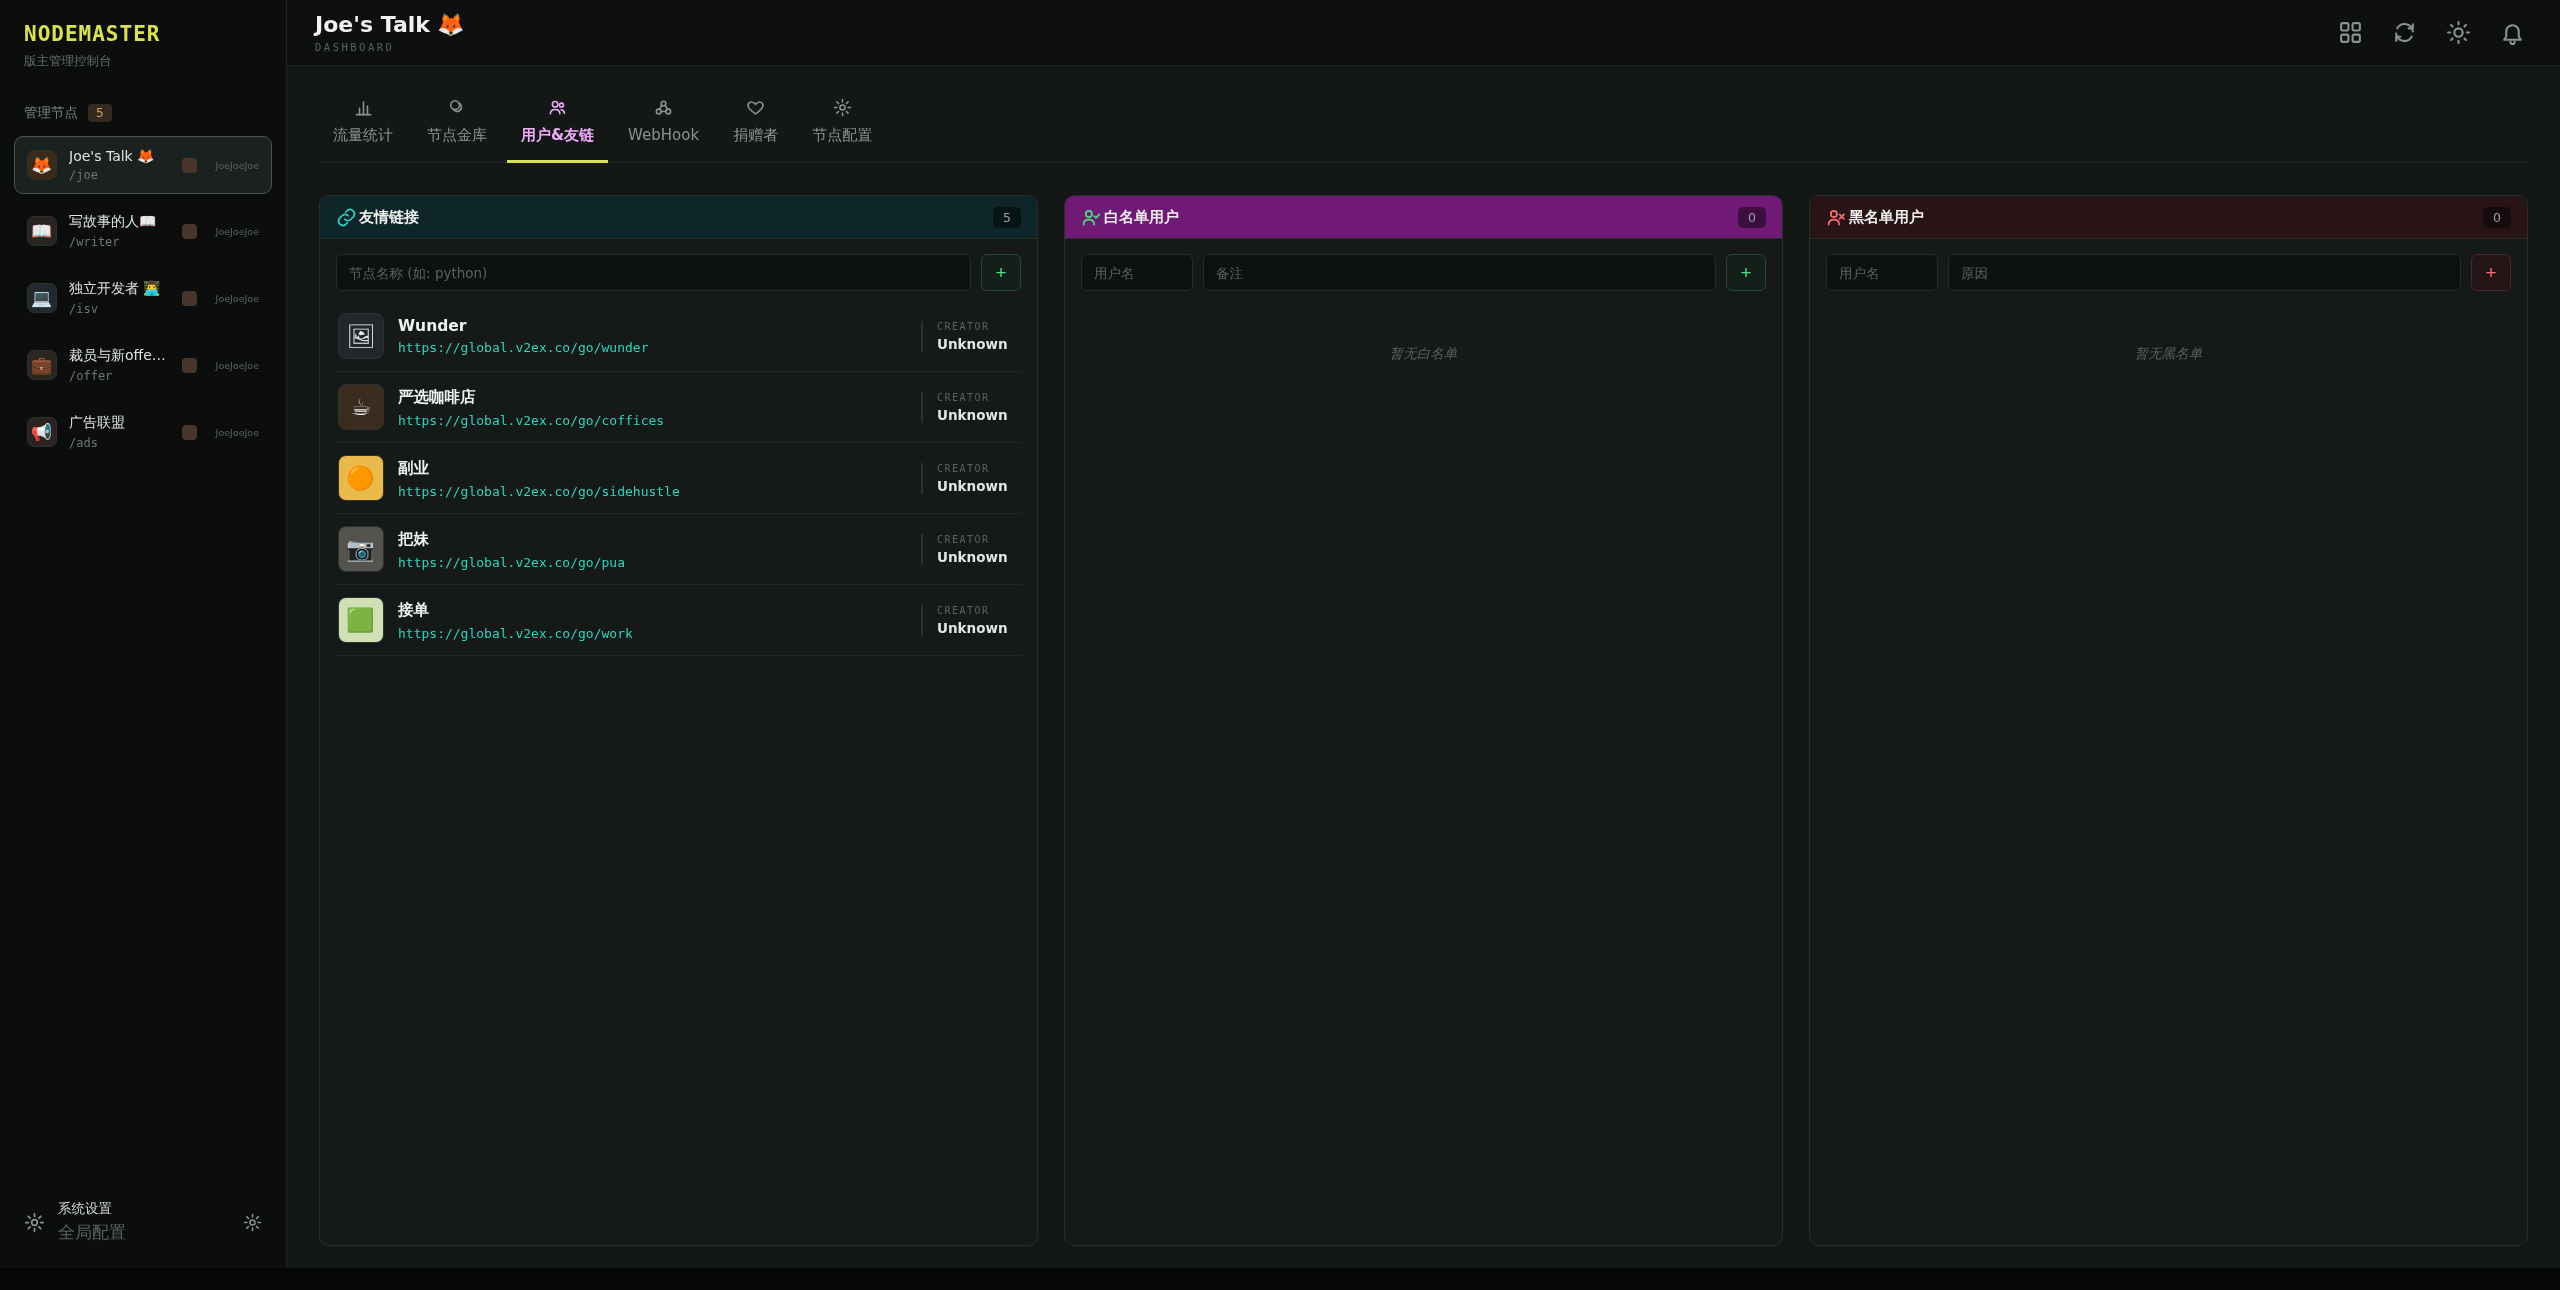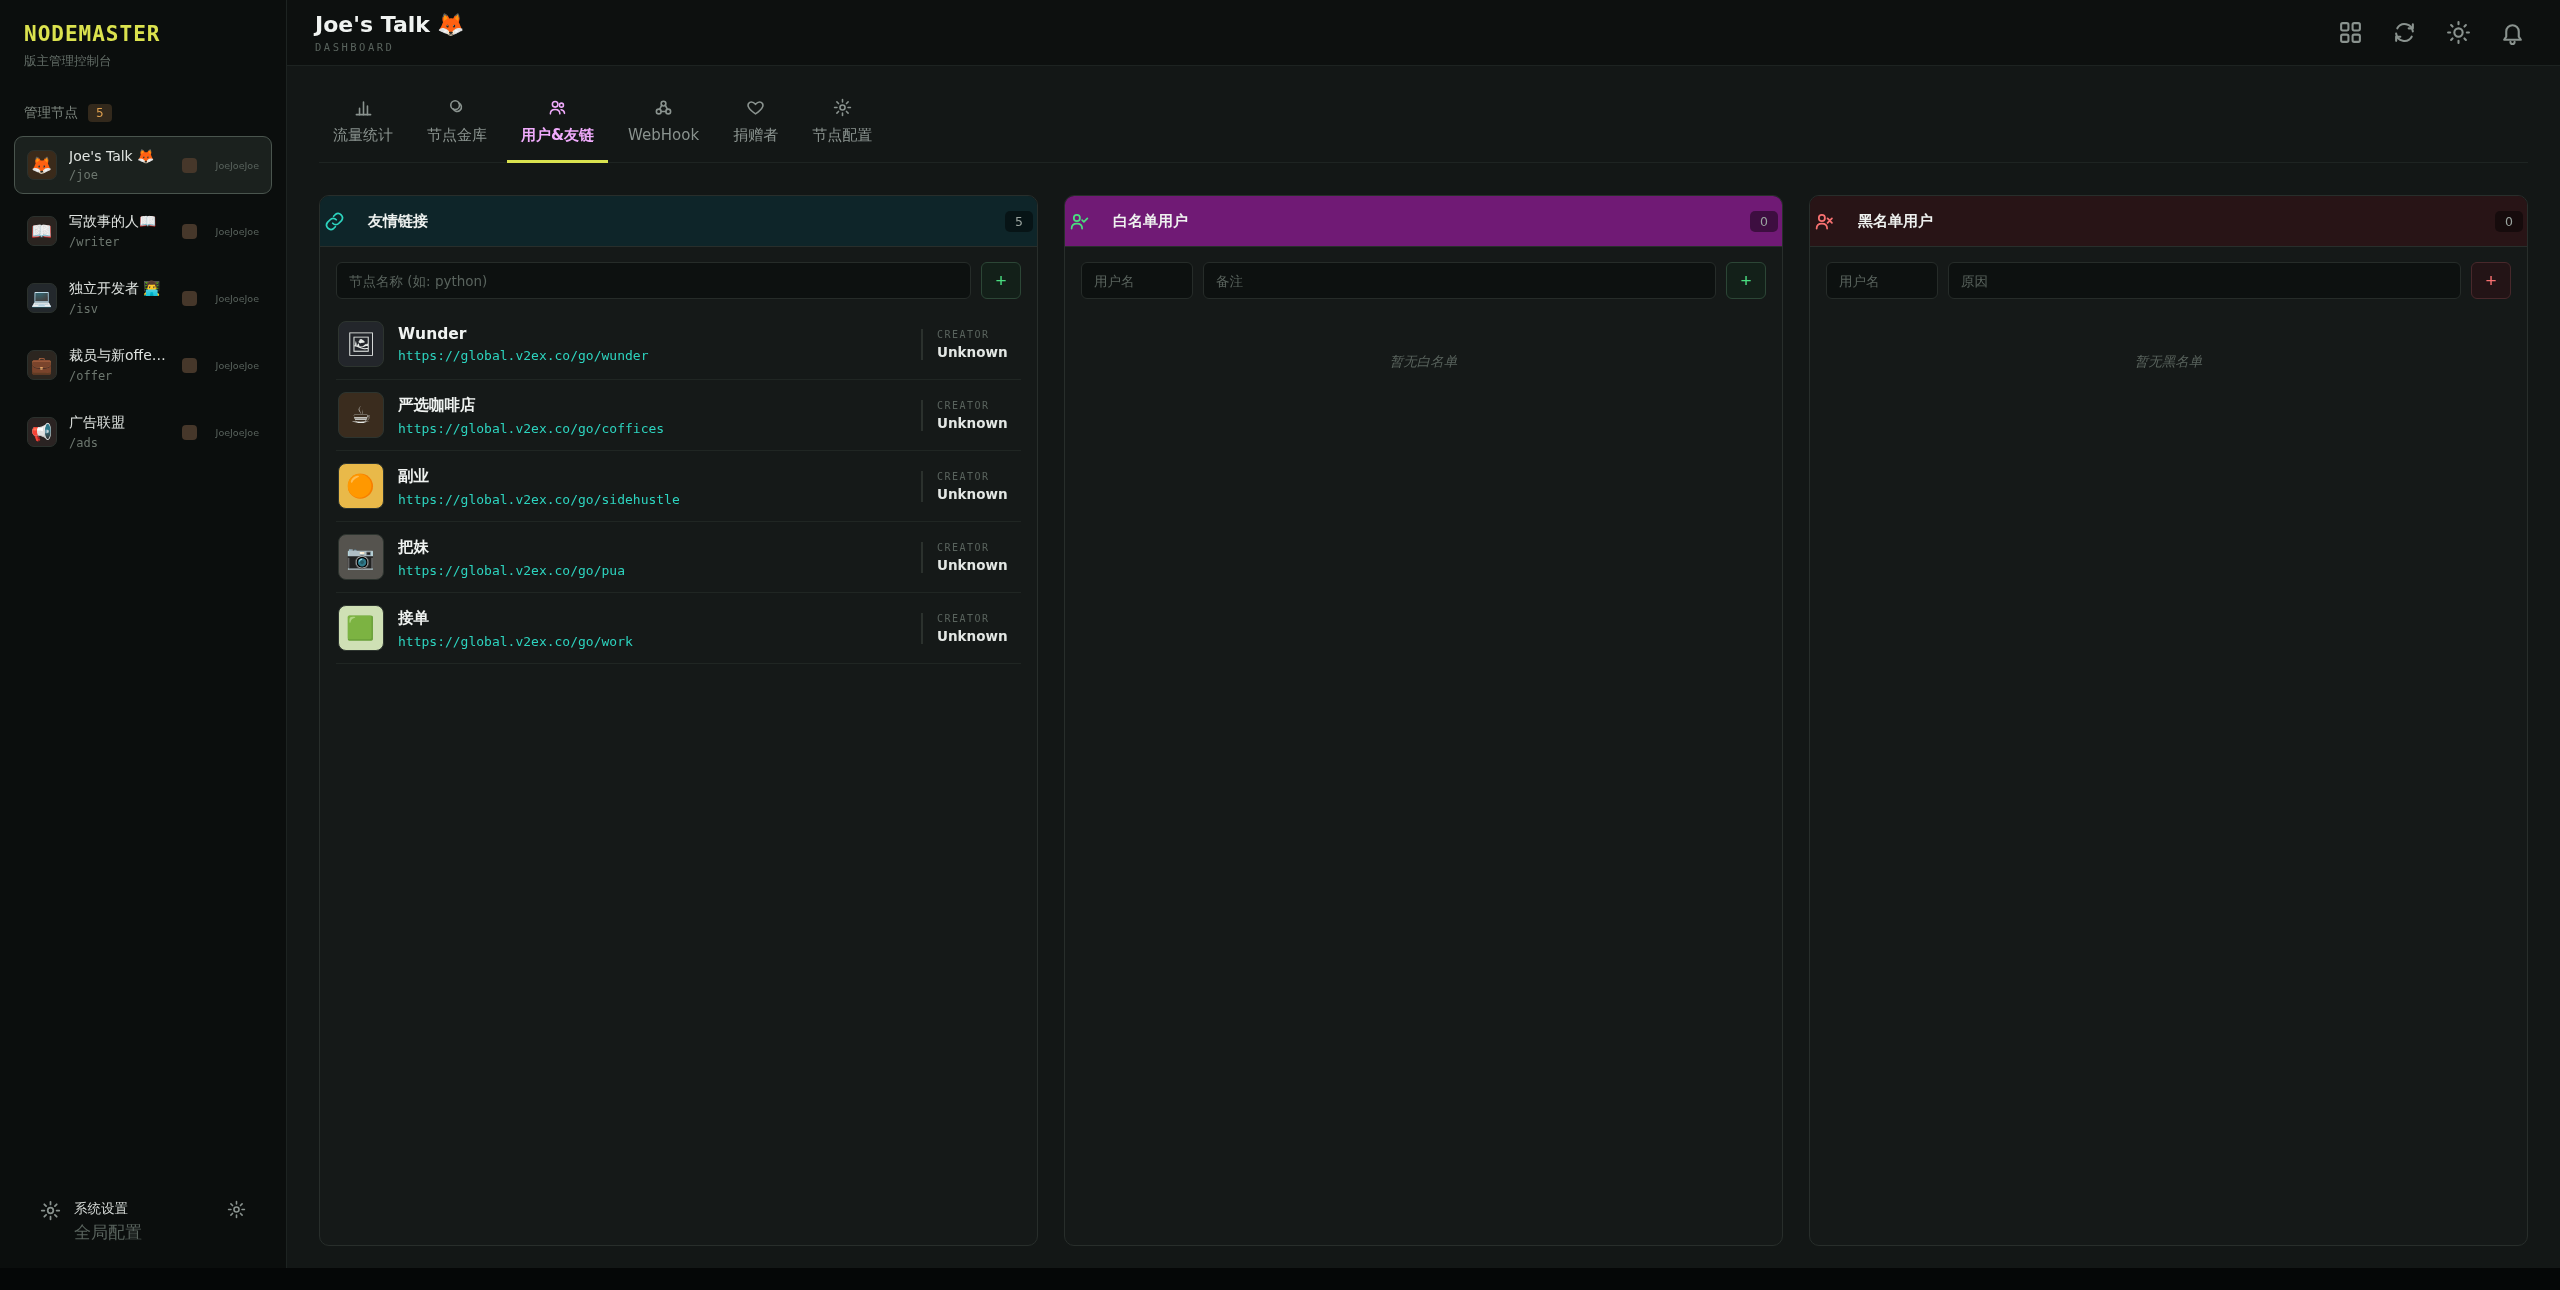--- a/index.html
+++ b/index.html
@@ -26,21 +26,21 @@
   .node-list { padding: 0 14px; }
   .node-item { display: flex; align-items: center; gap: 12px; padding: 11px 12px; border-radius: 9px; border: 1px solid transparent; margin-bottom: 7px; cursor: pointer; }
   .node-item.active { background: #1b211e; border-color: #4a554e; }
   .node-avatar { width: 30px; height: 30px; border-radius: 7px; display: flex; align-items: center; justify-content: center; font-size: 17px; flex: none; background: #242a27; border: 1px solid #2b312d; overflow: hidden; }
   .node-text { min-width: 0; }
   .node-name { font-size: 14px; color: #dfe3e0; white-space: nowrap; overflow: hidden; text-overflow: ellipsis; }
   .node-path { margin-top: 4px; font-family: "DejaVu Sans Mono", monospace; font-size: 12px; color: #6d776f; }
   .node-owner { margin-left: auto; flex: none; display: flex; align-items: center; gap: 19px; }
   .owner-avatar { width: 15px; height: 15px; border-radius: 4px; background: #46372a; font-size: 9px; line-height: 15px; text-align: center; overflow: hidden; }
   .owner-name { font-size: 9.5px; color: #59635d; }
-  .sidebar-footer { margin-top: auto; display: flex; align-items: flex-start; gap: 13px; padding: 20px 40px 24px; cursor: pointer; }
+  .sidebar-footer { margin-top: auto; display: flex; align-items: center; gap: 13px; padding: 20px 24px 24px; cursor: pointer; }
   .footer-icon { color: #8a938f; font-size: 21px; }
   .footer-title { font-size: 13.5px; color: #d6dad7; }
   .footer-sub { font-size: 17px; color: #59635d; margin-top: 3px; }
   .footer-gear-right { margin-left: auto; color: #8a938f; font-size: 19px; cursor: pointer; }
 
   
   .main { flex: 1; display: flex; flex-direction: column; background: #131716; min-width: 0; }
   .main-header { height: 66px; flex: none; background: #0d100f; border-bottom: 1px solid #1d2321; display: flex; align-items: center; padding: 0 28px; }
   .page-title { font-size: 22px; font-weight: bold; color: #f0f3f1; }
   .page-subtitle { margin-top: 4px; font-size: 10.5px; letter-spacing: 2.5px; color: #59635d; font-family: "DejaVu Sans Mono", monospace; }
@@ -51,21 +51,21 @@
 
   
   .tabs { display: flex; gap: 6px; border-bottom: 1px solid #1e2422; flex: none; }
   .tab { display: flex; align-items: center; gap: 9px; padding: 12px 14px 15px; font-size: 15px; color: #8a938f; border: none; background: transparent; border-bottom: 3px solid transparent; margin-bottom: -1px; cursor: pointer; font-family: inherit; flex-direction: column; }
   .tab .ic { font-size: 19px; }
   .tab.active { color: #f0abfc; border-bottom-color: #d9e24f; font-weight: bold; }
 
   
   .panels { margin-top: 32px; flex: 1; display: flex; gap: 26px; min-height: 0; }
   .panel { flex: 1 1 0; min-width: 0; background: #151918; border: 1px solid #282e2b; border-radius: 10px; overflow: hidden; display: flex; flex-direction: column; }
-  .panel-header { height: 51px; flex: none; display: flex; align-items: center; gap: 23px; padding: 0 4px; font-weight: bold; font-size: 15px; color: #eef1ef; border-bottom: 1px solid #282e2b; }
+  .panel-header { height: 43px; flex: none; display: flex; align-items: center; gap: 2px; padding: 0 16px; font-weight: bold; font-size: 15px; color: #eef1ef; border-bottom: 1px solid #282e2b; }
   .panel-header .ic { font-size: 21px; }
   .panel.links .panel-header { background: #0e2529; }
   .panel.links .panel-header .ic { color: #2dd4bf; }
   .panel.whitelist .panel-header { background: #701a75; }
   .panel.whitelist .panel-header .ic { color: #4ade80; }
   .panel.blacklist .panel-header { background: #281416; }
   .panel.blacklist .panel-header .ic { color: #f87171; }
   .panel-count { margin-left: auto; background: rgba(0,0,0,0.45); padding: 3px 10px; border-radius: 5px; font-size: 12.5px; font-weight: normal; color: #9aa49f; }
   .panel-body { padding: 15px 16px; flex: 1; min-height: 0; overflow: hidden; }
 

